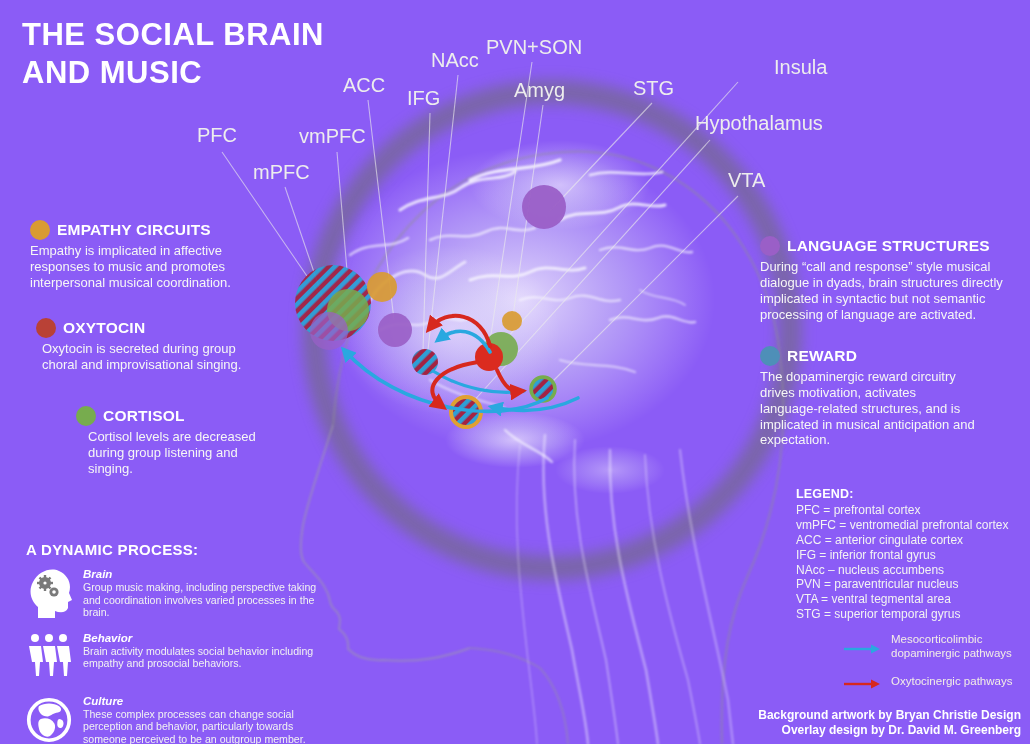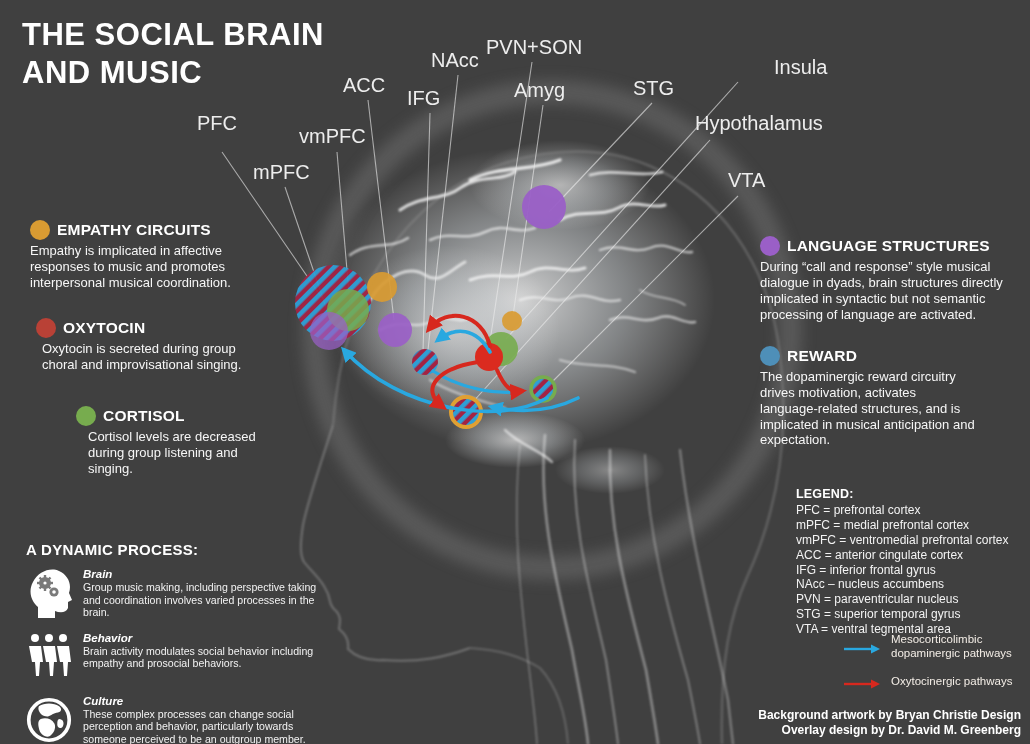--- a/index.html
+++ b/index.html
@@ -1,18 +1,18 @@
 <!DOCTYPE html>
 <html><head>
 <meta charset="utf-8">
 <style>
   html,body{margin:0;padding:0;background:#555;}
   #stage{
     position:relative;width:1030px;height:744px;overflow:hidden;
-    background:#404040;
+    background:#8b5cf6;
     font-family:"Liberation Sans","DejaVu Sans",sans-serif;
     color:#f4f4f4;
   }
   #artwork{position:absolute;left:0;top:0;z-index:1;}
   .txt{position:absolute;z-index:3;}
   #title{left:22px;top:16px;font-size:31px;line-height:1.22;font-weight:bold;color:#fff;letter-spacing:.5px;}
   .brain-label{position:absolute;z-index:3;font-size:20px;color:#ededed;white-space:nowrap;}
   .block{position:absolute;z-index:3;}
   .block .head-row{display:flex;align-items:center;gap:7px;}
   .dot{width:20px;height:20px;border-radius:50%;flex:0 0 auto;}
@@ -147,21 +147,21 @@
       <path d="M478 362 C440 368 418 388 443 407" stroke="#D7281E" stroke-width="4" marker-end="url(#ar)"></path>
       <path d="M497 370 C505 388 511 392 522 391" stroke="#D7281E" stroke-width="4" marker-end="url(#ar)"></path>
     </g>
   </svg>
 
   <div id="title" class="txt">
     <div>THE SOCIAL BRAIN</div>
     <div>AND MUSIC</div>
   </div>
 
-  <div class="brain-label" style="left:197px;top:112px;text-align:right;">PFC</div>
+  <div class="brain-label" style="left:197px;top:124px;text-align:right;">PFC</div>
   <div class="brain-label" style="left:253px;top:161px;">mPFC</div>
   <div class="brain-label" style="left:299px;top:125px;">vmPFC</div>
   <div class="brain-label" style="left:343px;top:74px;">ACC</div>
   <div class="brain-label" style="left:407px;top:87px;">IFG</div>
   <div class="brain-label" style="left:431px;top:49px;">NAcc</div>
   <div class="brain-label" style="left:486px;top:36px;">PVN+SON</div>
   <div class="brain-label" style="left:514px;top:79px;">Amyg</div>
   <div class="brain-label" style="left:633px;top:77px;">STG</div>
   <div class="brain-label" style="left:726px;top:56px;margin-left:48px;">Insula</div>
   <div class="brain-label" style="left:695px;top:112px;">Hypothalamus</div>
@@ -263,28 +263,27 @@
       <div class="dyn-text">
         <h4>Culture</h4>
         <p>These complex processes can change social perception and behavior, particularly towards someone perceived to be an outgroup member.</p>
       </div>
     </div>
   </div>
 
   <div id="legendbox" class="block">
     <h3>LEGEND:</h3>
     <div class="legend-line">PFC = prefrontal cortex</div>
-    <div class="legend-line">mPFC = medial prefrontal cortex</div>
     <div class="legend-line">vmPFC = ventromedial prefrontal cortex</div>
     <div class="legend-line">ACC = anterior cingulate cortex</div>
     <div class="legend-line">IFG = inferior frontal gyrus</div>
     <div class="legend-line">NAcc – nucleus accumbens</div>
     <div class="legend-line">PVN = paraventricular nucleus</div>
+    <div class="legend-line">VTA = ventral tegmental area</div>
     <div class="legend-line">STG = superior temporal gyrus</div>
-    <div class="legend-line">VTA = ventral tegmental area</div>
   </div>
 
   <div id="pathways" class="block">
     <div class="path-row">
       <svg class="path-arrow" width="38" height="10" viewBox="0 0 38 10">
         <line x1="1" y1="5" x2="29" y2="5" stroke="#29A8E0" stroke-width="2.4"></line>
         <path d="M28 0.5 L37 5 L28 9.5 Z" fill="#29A8E0"></path>
       </svg>
       <div class="path-label">Mesocorticolimbic dopaminergic pathways</div>
     </div>

